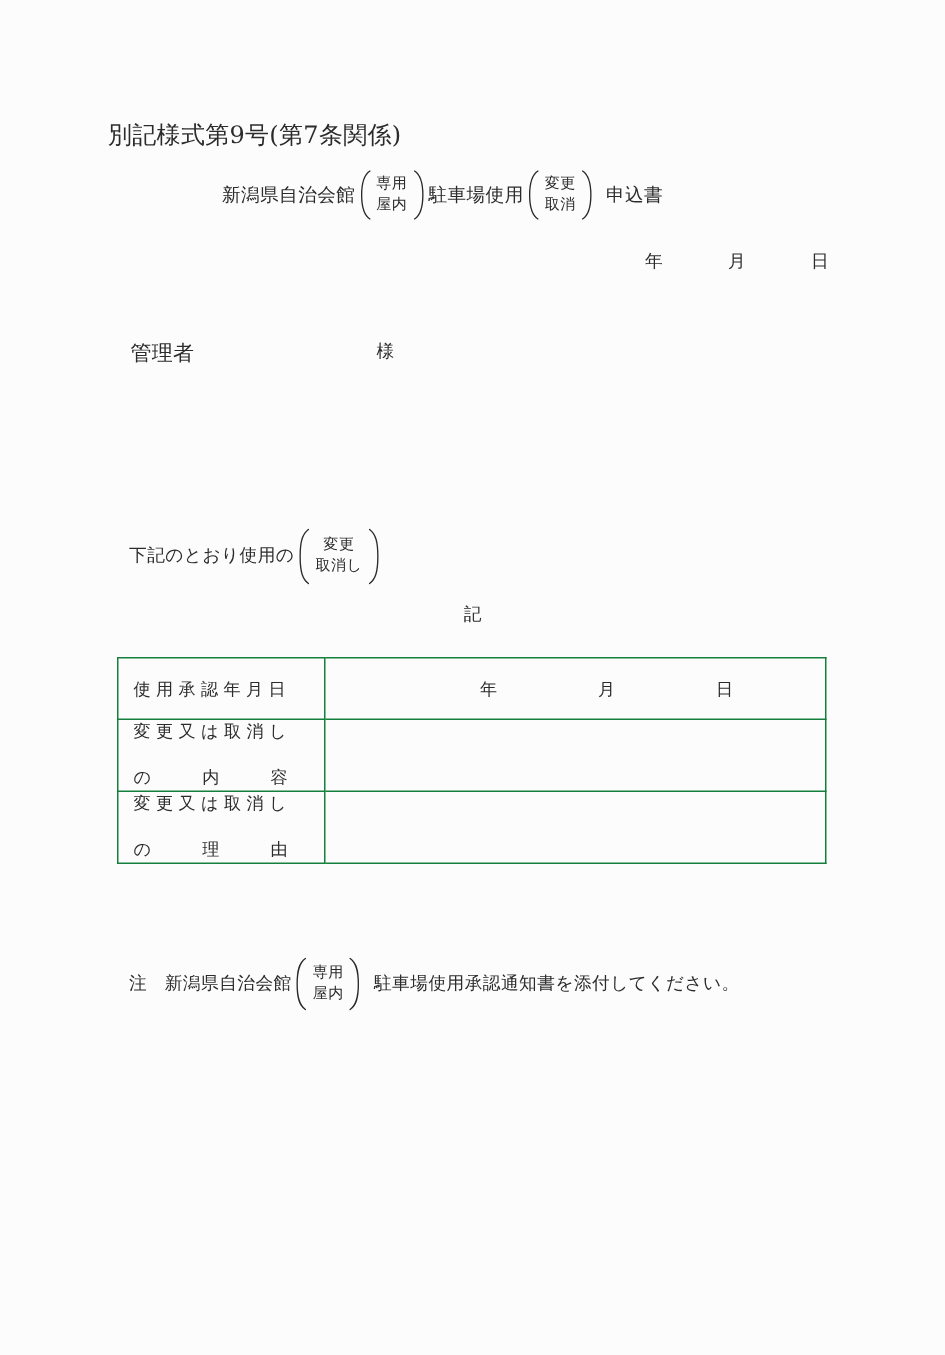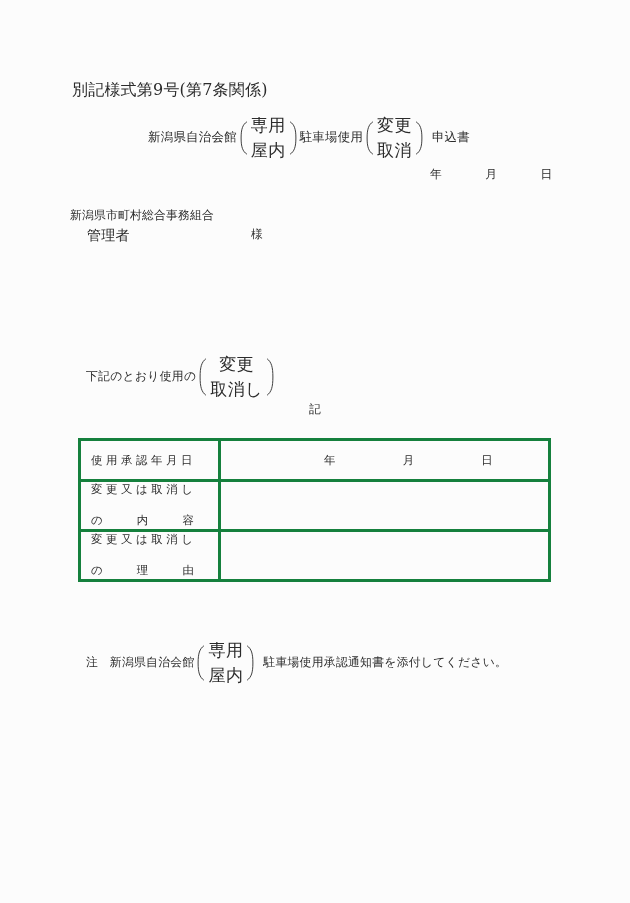--- a/index.html
+++ b/index.html
@@ -63,21 +63,21 @@
   .brace svg { display: block; }
   .brace-stack {
     display: flex;
     flex-direction: column;
     align-items: center;
     justify-content: center;
     line-height: 1.45;
     padding: 0 3px;
   }
   .brace-stack span {
-    font-size: 17px;
+    font-size: 10px;
     letter-spacing: 0.4px;
     white-space: nowrap;
   }
 
   
   #date-line {
     left: 430px;
     top: 167px;
     font-size: 11.8px;
   }
@@ -153,21 +153,21 @@
   
   #form-table {
     position: absolute;
     left: 78px;
     top: 438px;
     width: 473px;
     border-collapse: collapse;
     table-layout: fixed;
   }
   #form-table td {
-    border: 3px solid #15803d;
+    border: 1px solid #15803d;
     font-size: 11.4px;
     vertical-align: middle;
     padding: 0;
   }
   #form-table td.label {
     width: 117px;
     padding: 0 10px;
   }
   #form-table td.value {
     padding: 0 10px;
@@ -262,21 +262,20 @@
   </div>
 
   <div class="abs" id="date-line">
     <span>年</span>
     <span class="gap-a"></span>
     <span>月</span>
     <span class="gap-b"></span>
     <span>日</span>
   </div>
 
-  <div class="abs" id="addressee-org">新潟県市町村総合事務組合</div>
   <div class="abs" id="addressee-role">管理者</div>
   <div class="abs" id="addressee-honorific">様</div>
 
 
   <div class="abs" id="statement-line">
     <span class="seg">下記のとおり使用の</span>
     <span class="brace-group">
       <span class="brace">
         <svg width="9" height="38" viewBox="0 0 9 38" aria-hidden="true">
           <path d="M7.6 1 C3.6 4 2.1 9 2.1 19 C2.1 29 3.6 34 7.6 37" fill="none" stroke="#2b2b2b" stroke-width="0.9" stroke-linecap="round"></path>

